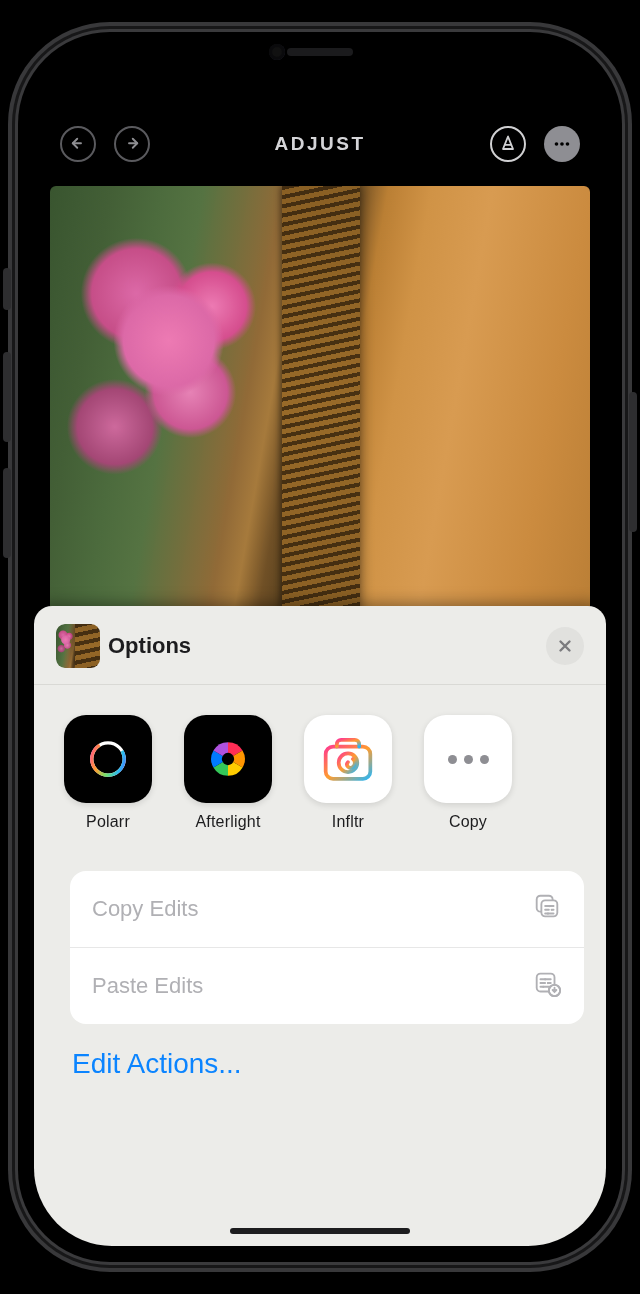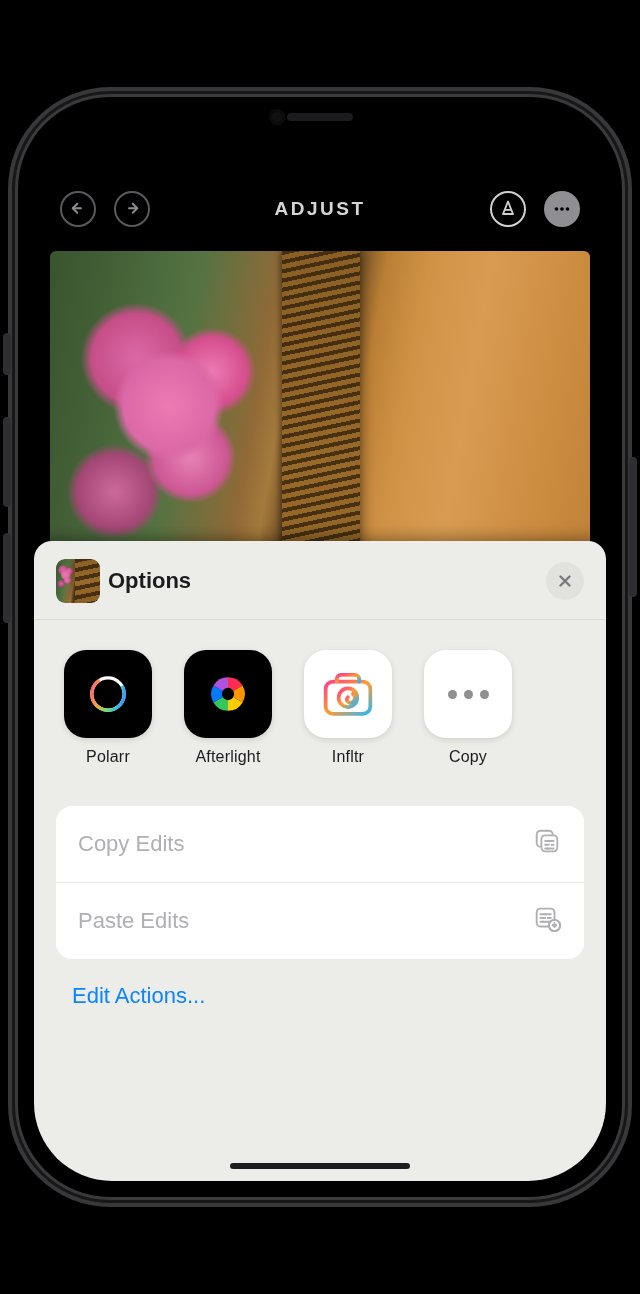--- a/index.html
+++ b/index.html
@@ -5,21 +5,21 @@
     * { margin: 0; padding: 0; box-sizing: border-box; -webkit-font-smoothing: antialiased; }
     body {
       width: 640px; height: 1294px;
       background: #000;
       font-family: -apple-system, 'SF Pro Text', 'Helvetica Neue', Arial, sans-serif;
       display: flex; align-items: center; justify-content: center;
     }
     
     .phone {
       position: relative;
-      width: 604px; height: 1100px;
+      width: 604px; height: 1230px;
       background: #000;
       border-radius: 92px;
       box-shadow:
         0 0 0 3px #3a3a3c,
         0 0 0 6px #171718,
         0 0 0 10px #38383a;
     }
     .side-btn { position: absolute; background: #2e2e30; border-radius: 4px; }
     .side-btn.mute  { left: -15px; top: 236px; width: 8px; height: 42px; }
     .side-btn.vol1  { left: -15px; top: 320px; width: 8px; height: 90px; }
@@ -121,34 +121,34 @@
     .app-label { font-size: 16px; color: #1c1c1e; letter-spacing: .2px; white-space: nowrap;}
     
     .icon-polarr { background: #000; }
     .icon-infltr { background: #fff; }
     .icon-afterlight { background: #000; }
     .icon-more { background: #fff; }
     .dots { display: flex; gap: 7px; }
     .dots span { width: 9px; height: 9px; background: #8e8e93; border-radius: 50%; }
     
     .action-card {
-      margin: 18px 22px 0 22px;
+      margin: 18px 22px 0 36px;
       background: #fff; border-radius: 16px; overflow: hidden;
     }
     .action-row {
       display: flex; align-items: center; justify-content: space-between;
       padding: 20px 22px; cursor: pointer;
       font-size: 22px;
     }
     .action-row + .action-row { border-top: 1px solid #e7e7e7; }
     .action-row.disabled { color: #b0b0b4; }
     .action-ico { color: #b0b0b4; }
     .edit-actions {
       margin: 24px 38px 0 38px;
-      color: #0b84ff; font-size: 22px; cursor: pointer;
+      color: #0b84ff; font-size: 28px; cursor: pointer;
     }
     .home-indicator {
       position: absolute; bottom: 12px; left: 50%; transform: translateX(-50%);
       width: 180px; height: 6px; background: #1c1c1e; border-radius: 3px;
     }
   </style>
 </head>
 <body>
 
 <div class="phone">

